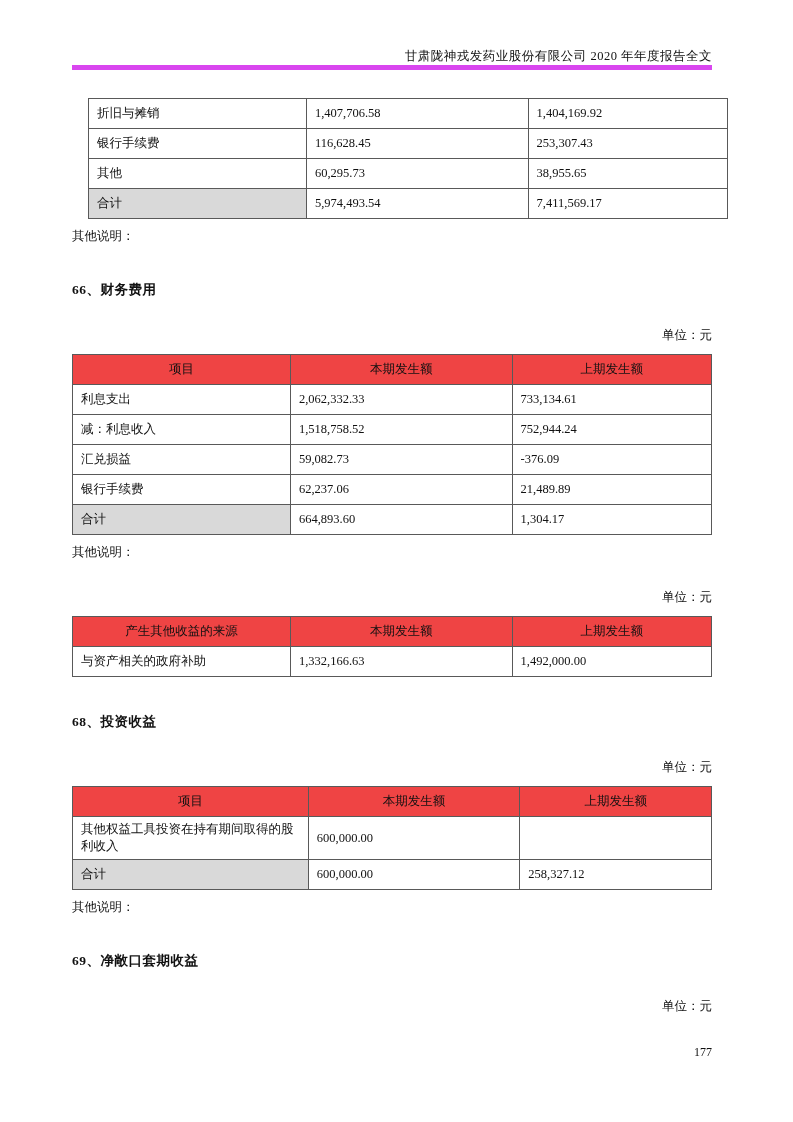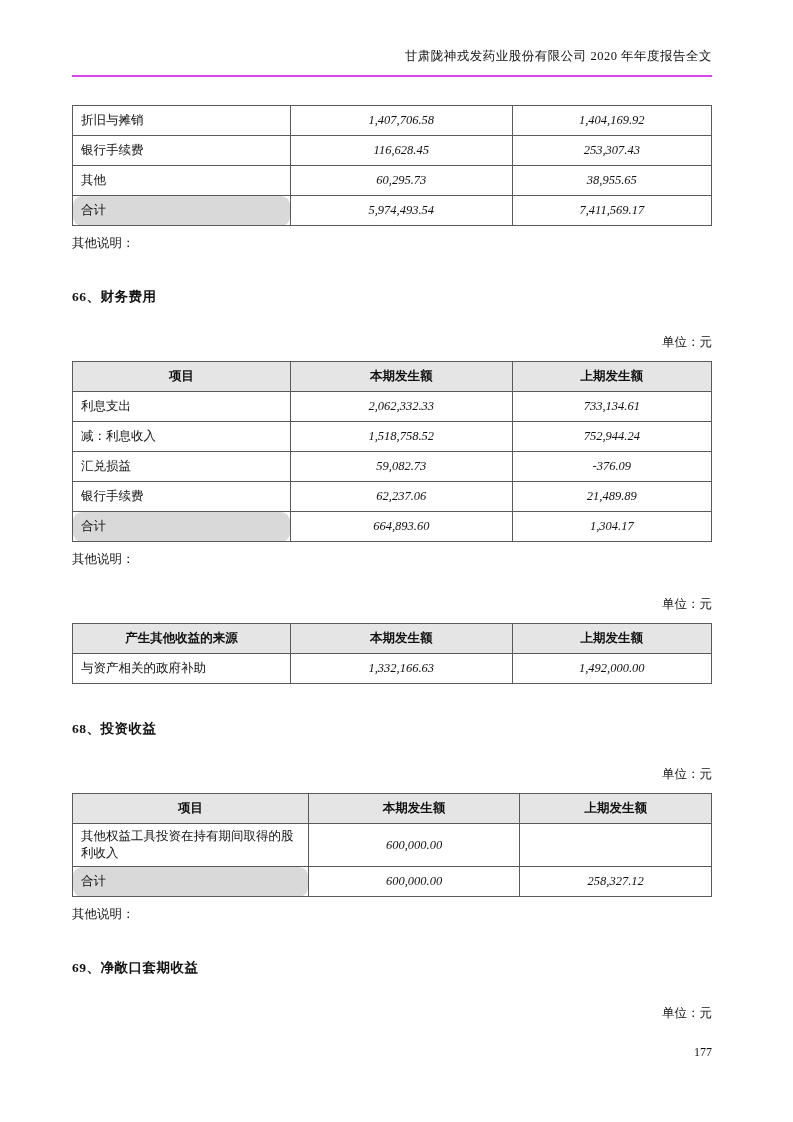--- a/index.html
+++ b/index.html
@@ -11,46 +11,46 @@
     position: relative;
   }
   .page {
     position: relative;
     width: 793px; height: 1122px;
     padding: 48px 81px 0 72px;
   }
   .doc-header {
     text-align: right;
     font-size: 12.5px;
-    padding-bottom: 10px;
-    border-bottom: 2px solid #d946ef;
+    padding-bottom: 0;
+    border-bottom: 5px solid #d946ef;
     letter-spacing: 0.5px;
   }
-  .first-table { margin-top: 28px; }
+  .first-table { margin-top: 28px; margin-left: 16px; }
   table.fin-table {
     width: 100%;
     border-collapse: collapse;
     font-size: 12.5px;
     table-layout: fixed;
   }
   table.fin-table th, table.fin-table td {
     border: 1px solid #595959;
     padding: 4px 8px;
     height: 30px;
     vertical-align: middle;
     word-break: break-all;
   }
   table.fin-table th {
-    background: #e5e5e5;
-    font-weight: bold;
+    background: #ef4444;
+    font-weight: normal;
     text-align: center;
   }
   td.cell-label { text-align: left; }
-  td.cell-num { text-align: center; font-style: italic; }
-  td.total-label { background: #d9d9d9; border-radius: 9px; }
+  td.cell-num { text-align: left; }
+  td.total-label { background: #d9d9d9; }
   .note {
     font-size: 12.5px;
     margin-top: 9px;
   }
   .section-heading {
     font-size: 13.5px;
     font-weight: bold;
     margin-top: 36px;
     letter-spacing: 0.5px;
   }

